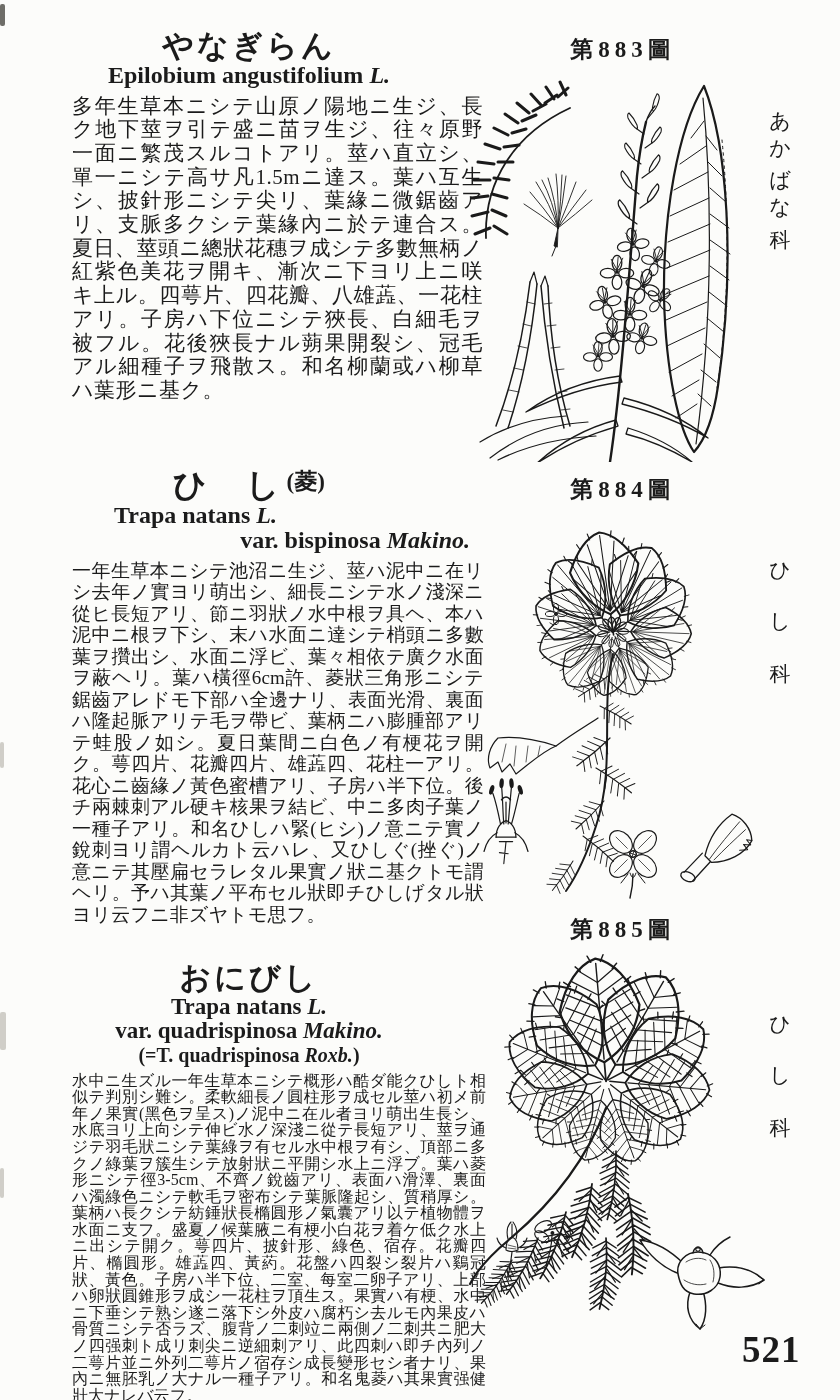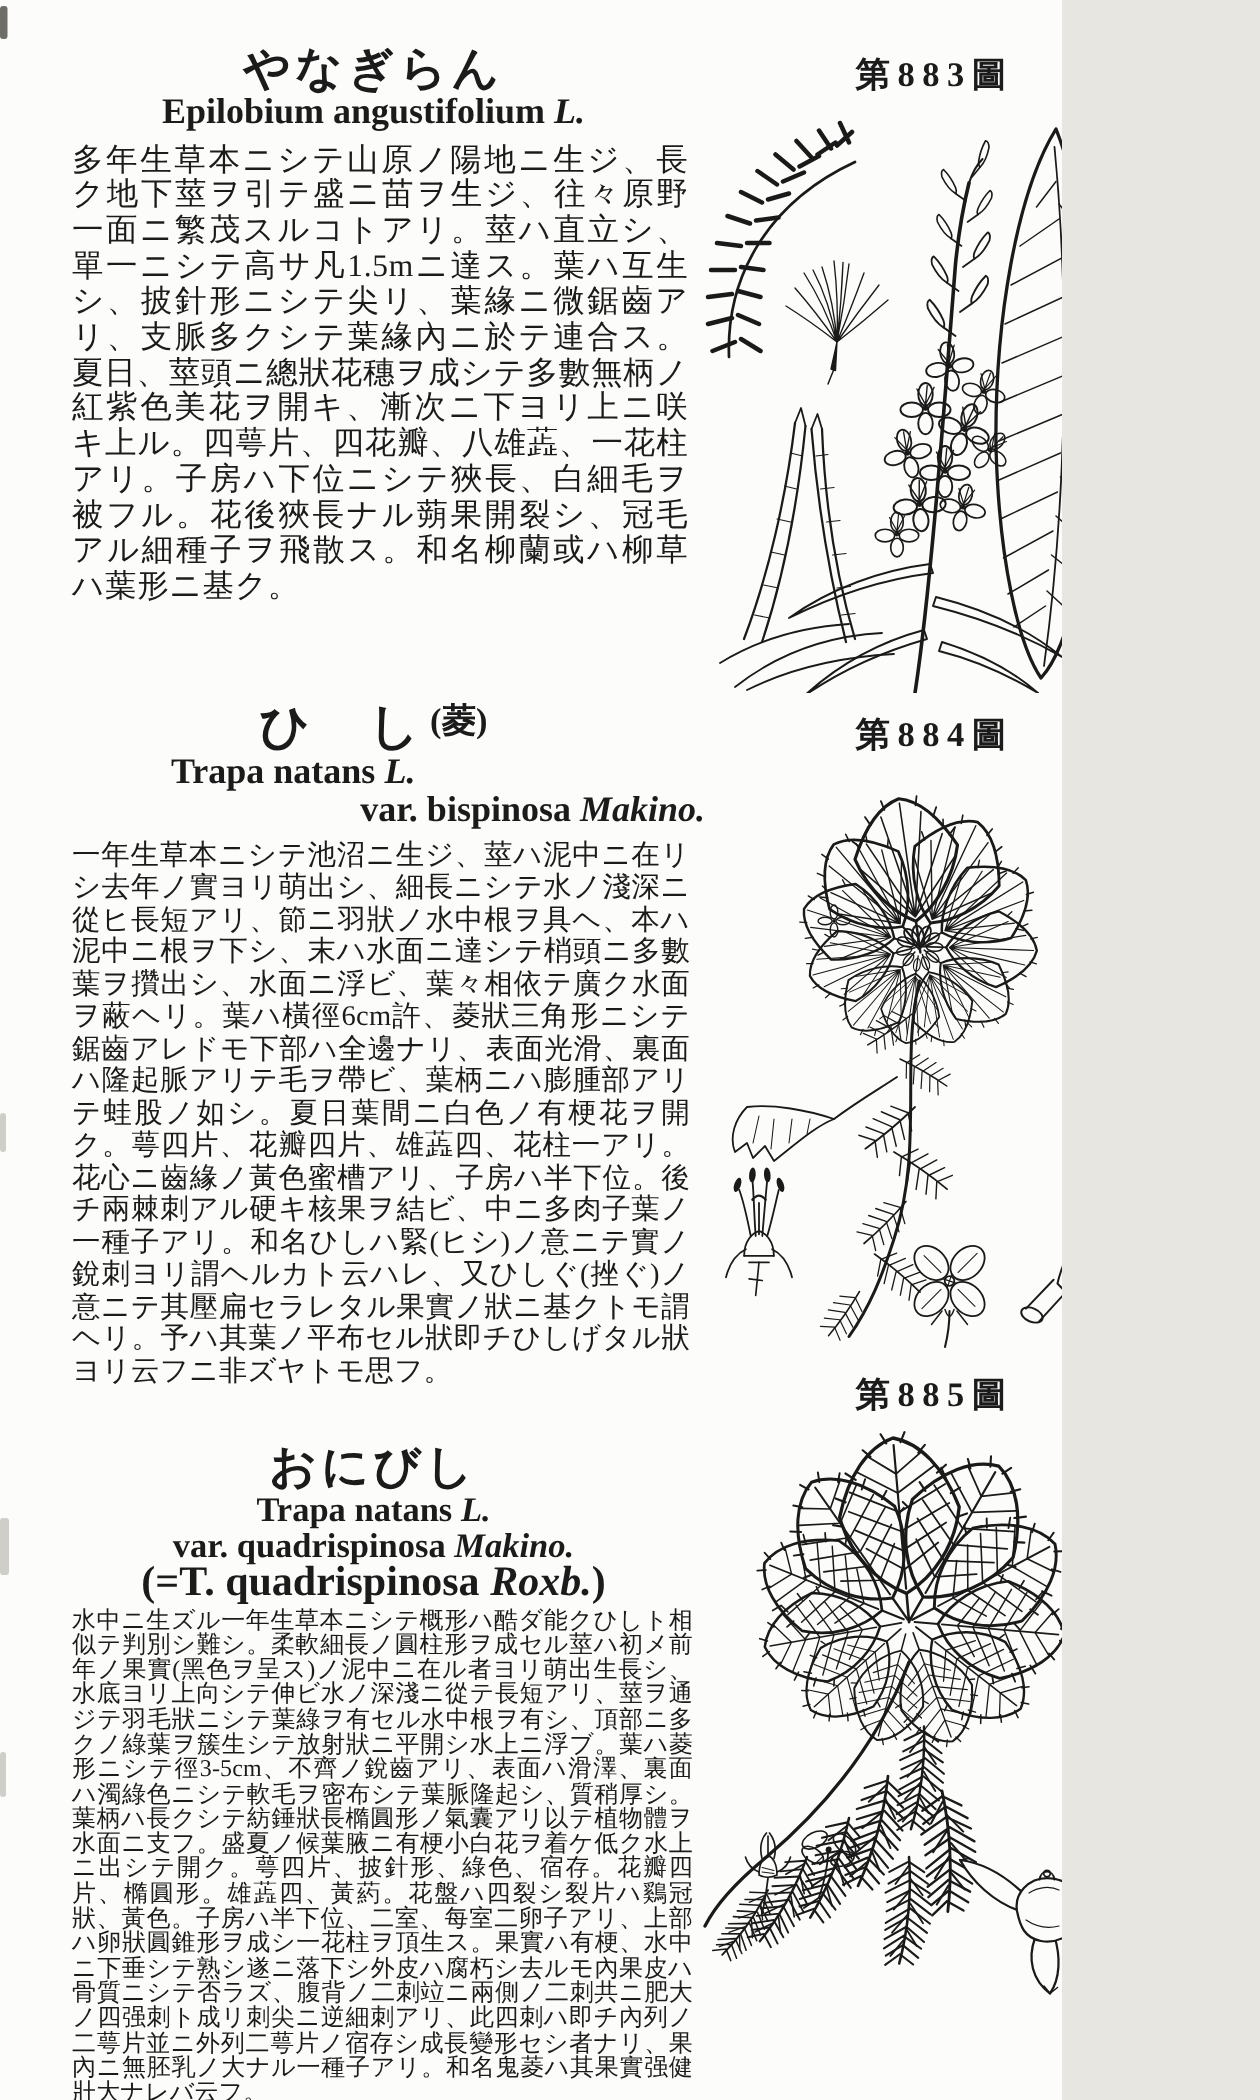--- a/index.html
+++ b/index.html
@@ -1,38 +1,38 @@
 <!DOCTYPE html>
 <html><head>
 <meta charset="utf-8">
 <style>
   * { margin:0; padding:0; box-sizing:border-box; }
   html,body { width:840px; height:1400px; }
   body { background:#e8e6e0; font-family:"Liberation Serif","DejaVu Serif",serif; }
   .page {
-    position:relative; width:708px; height:1400px; overflow:hidden;
+    position:relative; width:840px; height:1400px; overflow:hidden;
     background:#fcfcfa; color:#1b1b1b;
   }
   
   .entry { position:absolute; left:28px; width:442px; }
   .e-title { text-align:center; font-weight:bold; letter-spacing:3px; line-height:1.05; }
   #entry1 .e-title { font-size:31px; }
   #entry2 .e-title { font-size:33px;margin-top:16px; }
   #entry3 .e-title { font-size:31px; }
   .title-paren { font-size:23px; font-weight:600; letter-spacing:0; vertical-align:7px; margin-left:4px; }
   .e-alt { text-align:center; font-size:19px; letter-spacing:2px; margin-top:3px; }
   .e-latin { font-size:24px; font-weight:600; line-height:25px; text-align:center; }
   .e-latin i { font-style:italic; font-weight:600; }
   .latin-left { text-align:left; padding-left:86px; }
   .latin-left2 { text-align:right; padding-left:123px; }
   #entry3 .e-latin { font-size:23px; line-height:24px; }
-  #entry3 .latin-syn { font-size:28px; }
+  #entry3 .latin-syn { font-size:20px; }
   .e-body {
     text-align:justify; text-justify:inter-character;
-    margin-top:7px; margin-left:20px;
+    margin-top:7px; margin-left:44px;
     font-weight:500;
   }
   #entry1 .e-body { width:411px; font-size:21px; line-height:23.7px; letter-spacing:0.5px; }
   #entry2 .e-body { width:412px; font-size:19px; line-height:21.5px; letter-spacing:0.2px; }
   #entry3 .e-body { width:414px; font-size:16px; line-height:16.6px; letter-spacing:0.1px; margin-top:6px; }
   
   .fig-caption {
     position:absolute; left:548px; width:150px; text-align:center;
     font-size:23px; font-weight:600; letter-spacing:5px; white-space:nowrap;
   }

